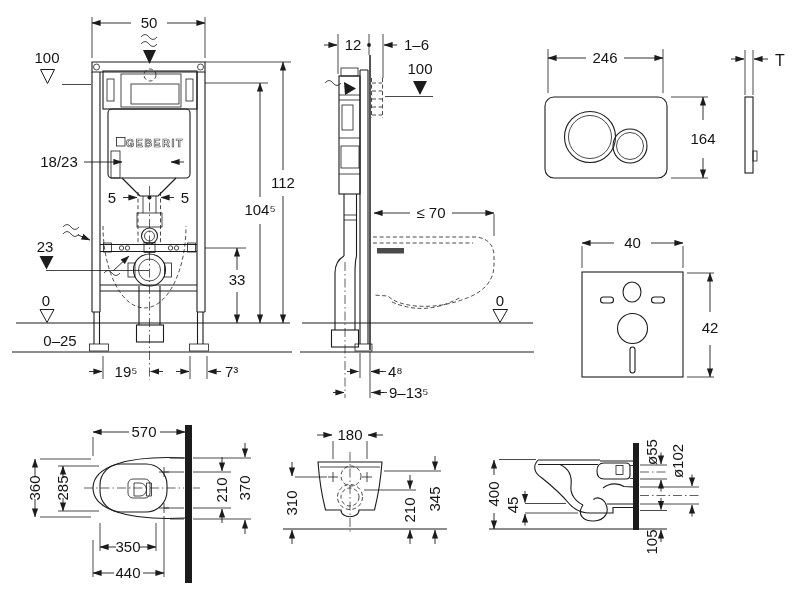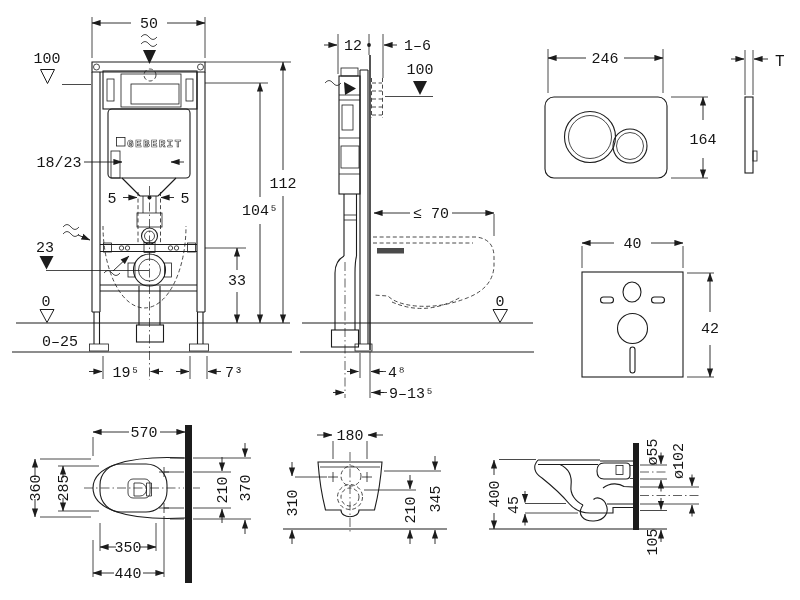--- a/index.html
+++ b/index.html
@@ -1,17 +1,17 @@
 <!DOCTYPE html>
 <html><head>
 <meta charset="utf-8">
 <style>
   html,body{margin:0;padding:0;background:#fff;}
   #stage{position:relative;width:800px;height:600px;background:#fff;overflow:hidden;
-         font-family:Liberation Mono, monospace;}
+         font-family:Liberation Sans, sans-serif;}
   svg{display:block;}
   .ln{stroke:#1c1c1c;stroke-width:1.1;fill:none;stroke-linecap:butt;}
   .thin{stroke:#1c1c1c;stroke-width:0.8;fill:none;}
   .dim{stroke:#1c1c1c;stroke-width:0.9;fill:none;}
   .dsh{stroke:#1c1c1c;stroke-width:0.8;fill:none;stroke-dasharray:4 2.6;}
   .cl{stroke:#1c1c1c;stroke-width:0.7;fill:none;stroke-dasharray:9 3 1.5 3;}
   .fill{fill:#1c1c1c;stroke:none;}
   .wfill{fill:#fff;stroke:#1c1c1c;stroke-width:1;}
   .t{font-size:15px;fill:#141414;text-anchor:middle;}
   .ts{font-size:15px;fill:#141414;text-anchor:start;}

